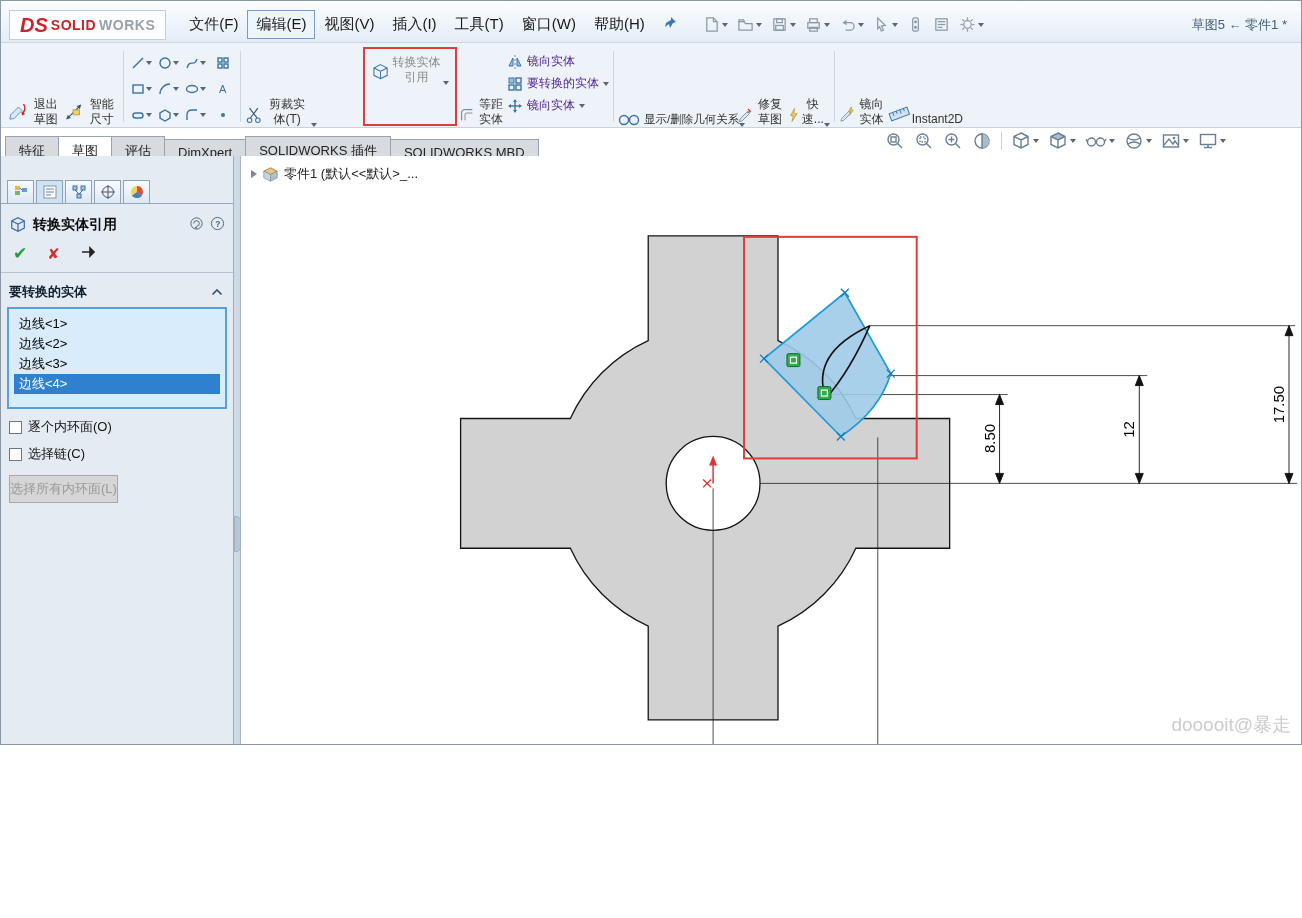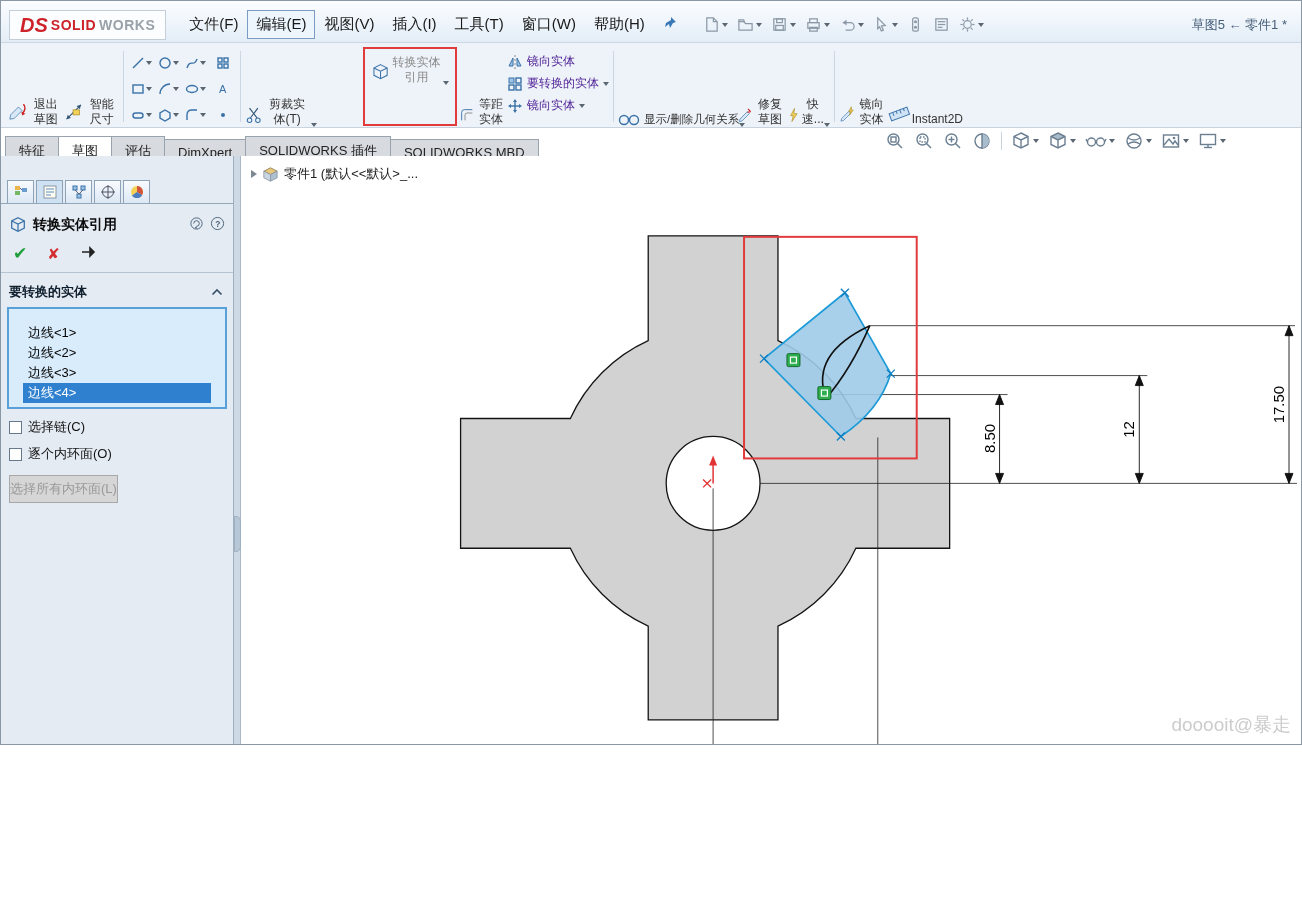--- a/index.html
+++ b/index.html
@@ -60,21 +60,21 @@
   .ptab { width:27px; height:23px; border:1px solid #8fa3b8; border-bottom:none; background:linear-gradient(#f8fbff,#dce8f4);
     display:flex; align-items:center; justify-content:center; }
   .ptab.active { background:#cfe2f4; }
   .pm-title { display:flex; align-items:center; gap:6px; padding:12px 8px 6px; font-size:14px; font-weight:bold; color:#0a0a0a; }
   .pm-title .spacer { flex:1; }
   .pm-actions { display:flex; align-items:center; gap:20px; padding:4px 12px 9px; border-bottom:1px solid #b6c4d2; }
   .check-glyph { color:#1f9e3a; font-size:17px; font-weight:bold; line-height:1; }
   .x-glyph { color:#d22f2f; font-size:15px; font-weight:bold; line-height:1; }
   .pm-group-header { display:flex; align-items:center; padding:10px 10px 4px 8px; font-weight:bold; color:#10202e; }
   .pm-group-header .spacer { flex:1; }
-  .pm-listbox { margin:2px 6px 0; background:#d9ecfb; border:2px solid #5aa0d8; height:102px; padding:14px; overflow:hidden; }
+  .pm-listbox { margin:2px 6px 0; background:#d9ecfb; border:2px solid #5aa0d8; height:102px; padding:5px; overflow:hidden; }
   .pm-item { padding:1px 5px; height:20px; line-height:18px; color:#000; }
   .pm-item.selected { background:#2f80cf; color:#fff; }
   .pm-check { display:flex; align-items:center; gap:6px; padding:9px 8px 0; color:#111; }
   .pm-checkbox { width:13px; height:13px; border:1px solid #66788a; background:#fff; flex:none; }
   .pm-btn-disabled { margin:12px 8px; padding:4px 0; color:#999; background:#d6d6d6; border:1px solid #a8a8a8; display:inline-block; }
   .splitter { position:absolute; top:155px; left:233px; width:7px; bottom:0; background:#cdd9e5; border-right:1px solid #aab8c6; }
   .splitter-handle { position:absolute; top:360px; left:0; width:7px; height:36px; background:#b7c7d7; border-radius:0 5px 5px 0; border:1px solid #9fb0c0; }
 
   
   .viewport { position:absolute; top:155px; left:240px; right:0; bottom:0; background:#fff; }
@@ -552,25 +552,25 @@
 
     <div class="pm-listbox">
       <div class="pm-item">边线&lt;1&gt;</div>
       <div class="pm-item">边线&lt;2&gt;</div>
       <div class="pm-item">边线&lt;3&gt;</div>
       <div class="pm-item selected">边线&lt;4&gt;</div>
     </div>
 
     <label class="pm-check">
       <span class="pm-checkbox"></span>
-      <span>选择链(C)</span>
+      <span>逐个内环面(O)</span>
     </label>
     <label class="pm-check">
       <span class="pm-checkbox"></span>
-      <span>逐个内环面(O)</span>
+      <span>选择链(C)</span>
     </label>
     <span class="pm-btn-disabled">选择所有内环面(L)</span>
   </div>
 
   <div class="splitter">
     <span class="splitter-handle"></span>
   </div>
 
   <div class="viewport">
 

